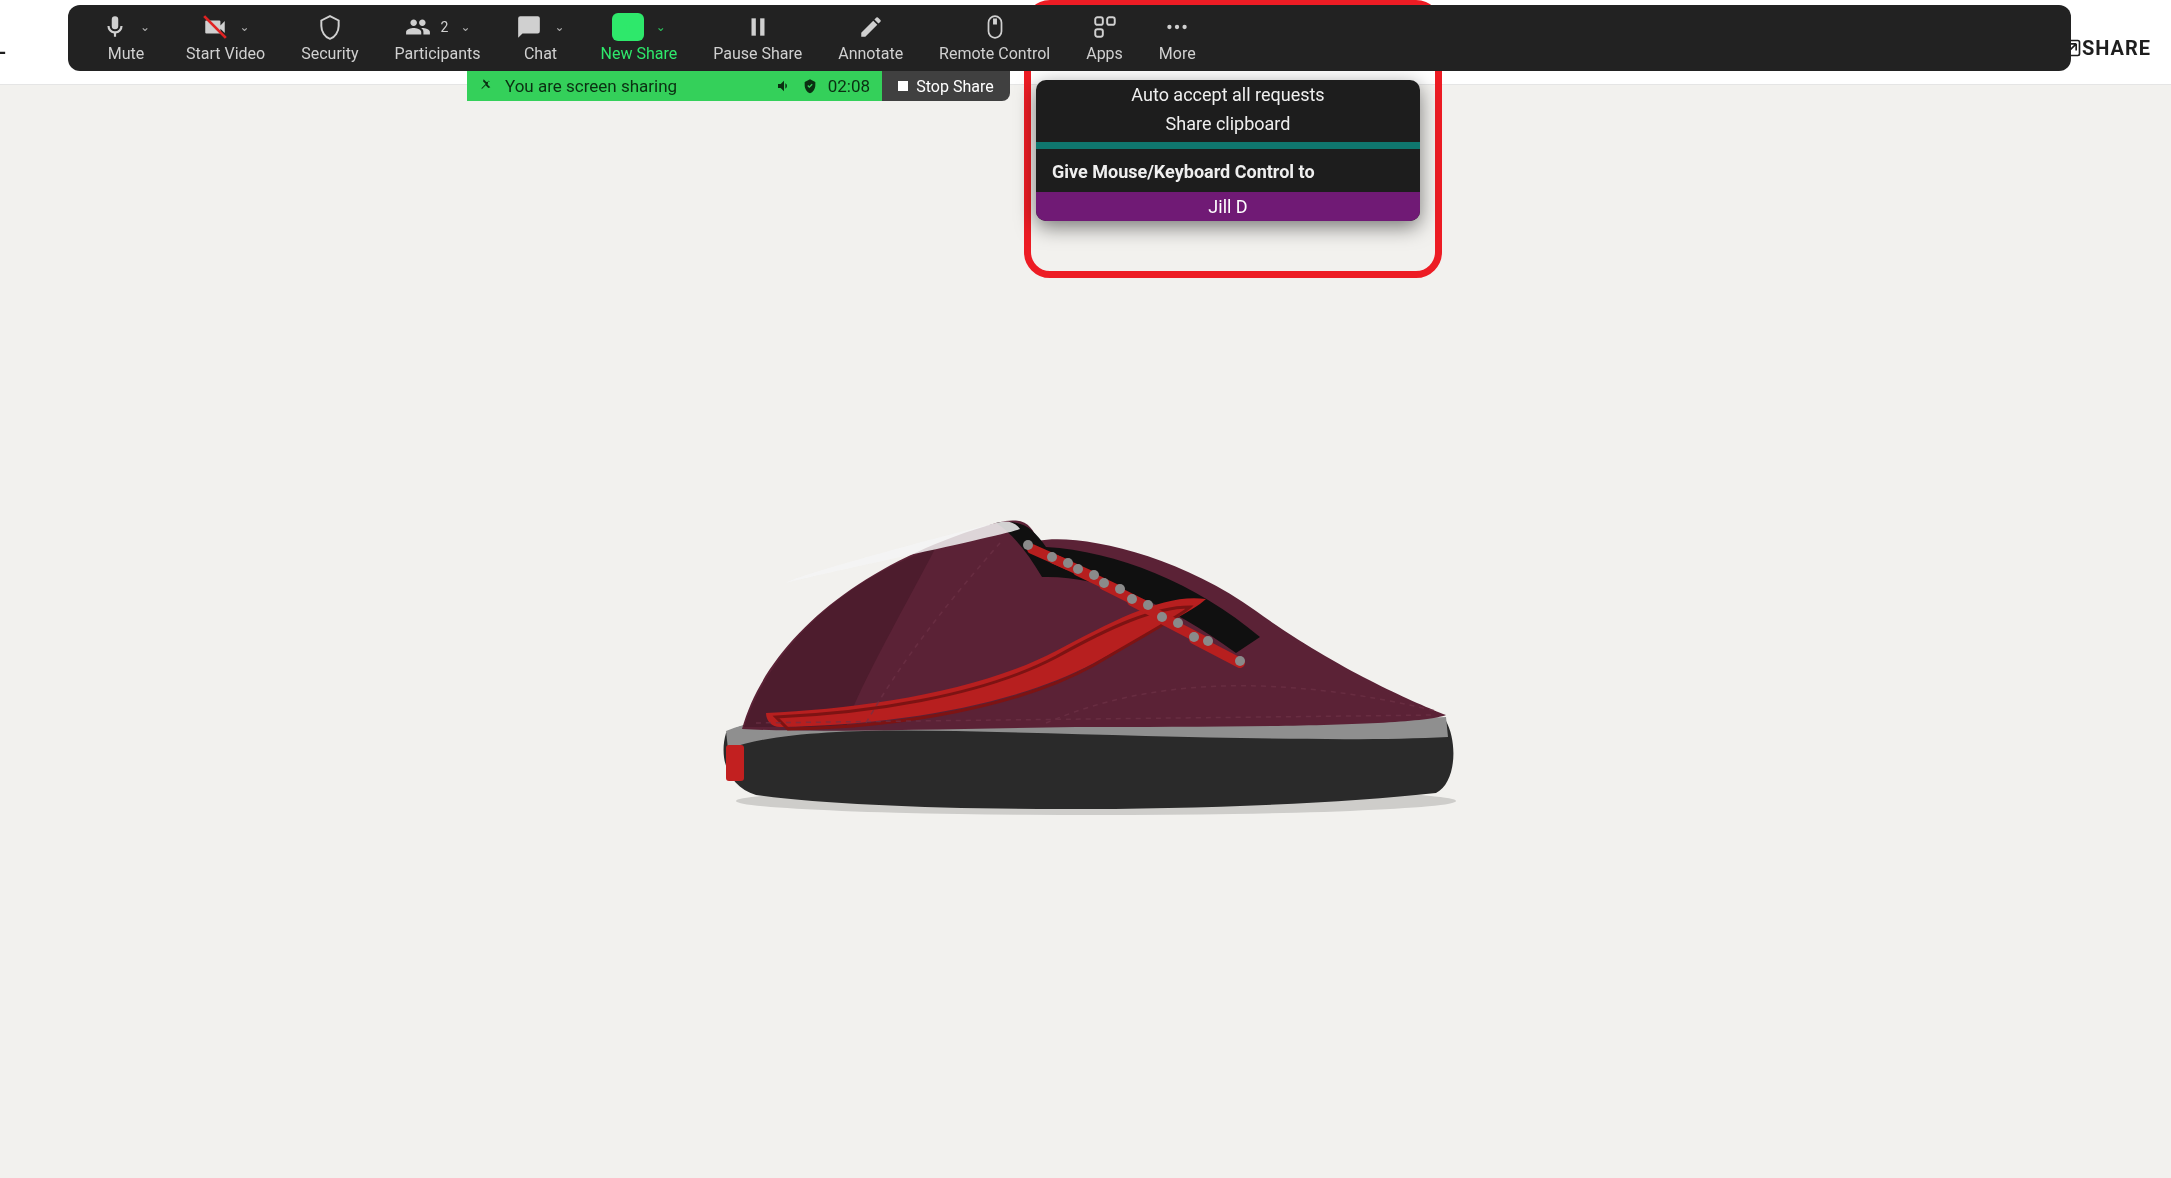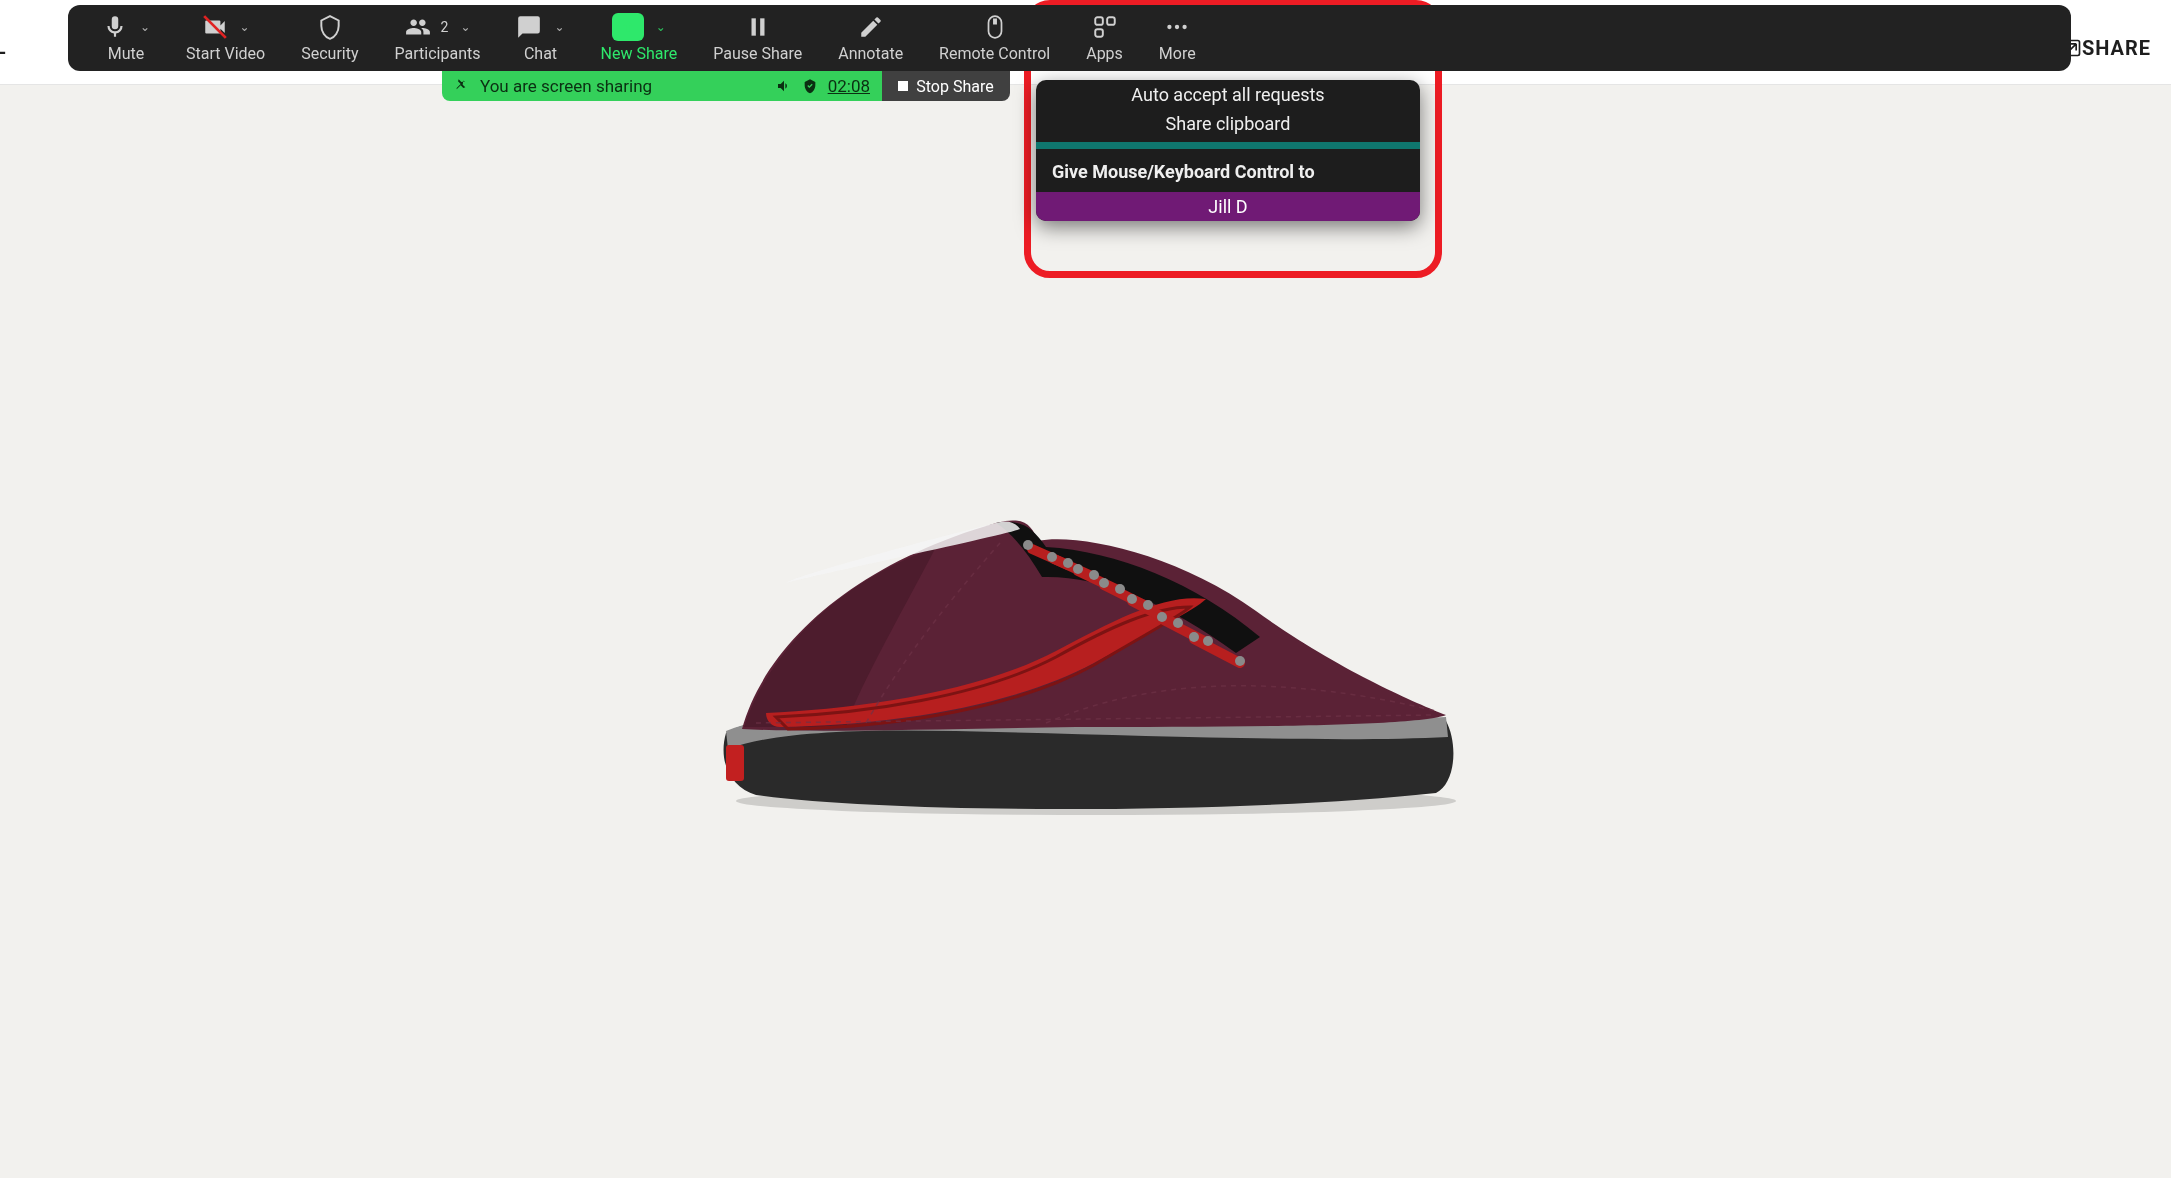--- a/index.html
+++ b/index.html
@@ -111,27 +111,27 @@
     font-size: 17px;
   }
   .status-green {
     flex: 1;
     background: #34d05a;
     color: #0b2f12;
     display: flex;
     align-items: center;
     padding: 0 12px;
     gap: 10px;
+    margin-left: 25px;
   }
   .status-green .right {
     margin-left: auto;
     display: flex;
     align-items: center;
     gap: 10px;
-    text-decoration: underline;
   }
   .status-red {
     width: 128px;
     background: #404040;
     color: #fff;
     display: flex;
     align-items: center;
     justify-content: center;
     gap: 8px;
     font-size: 16px;

